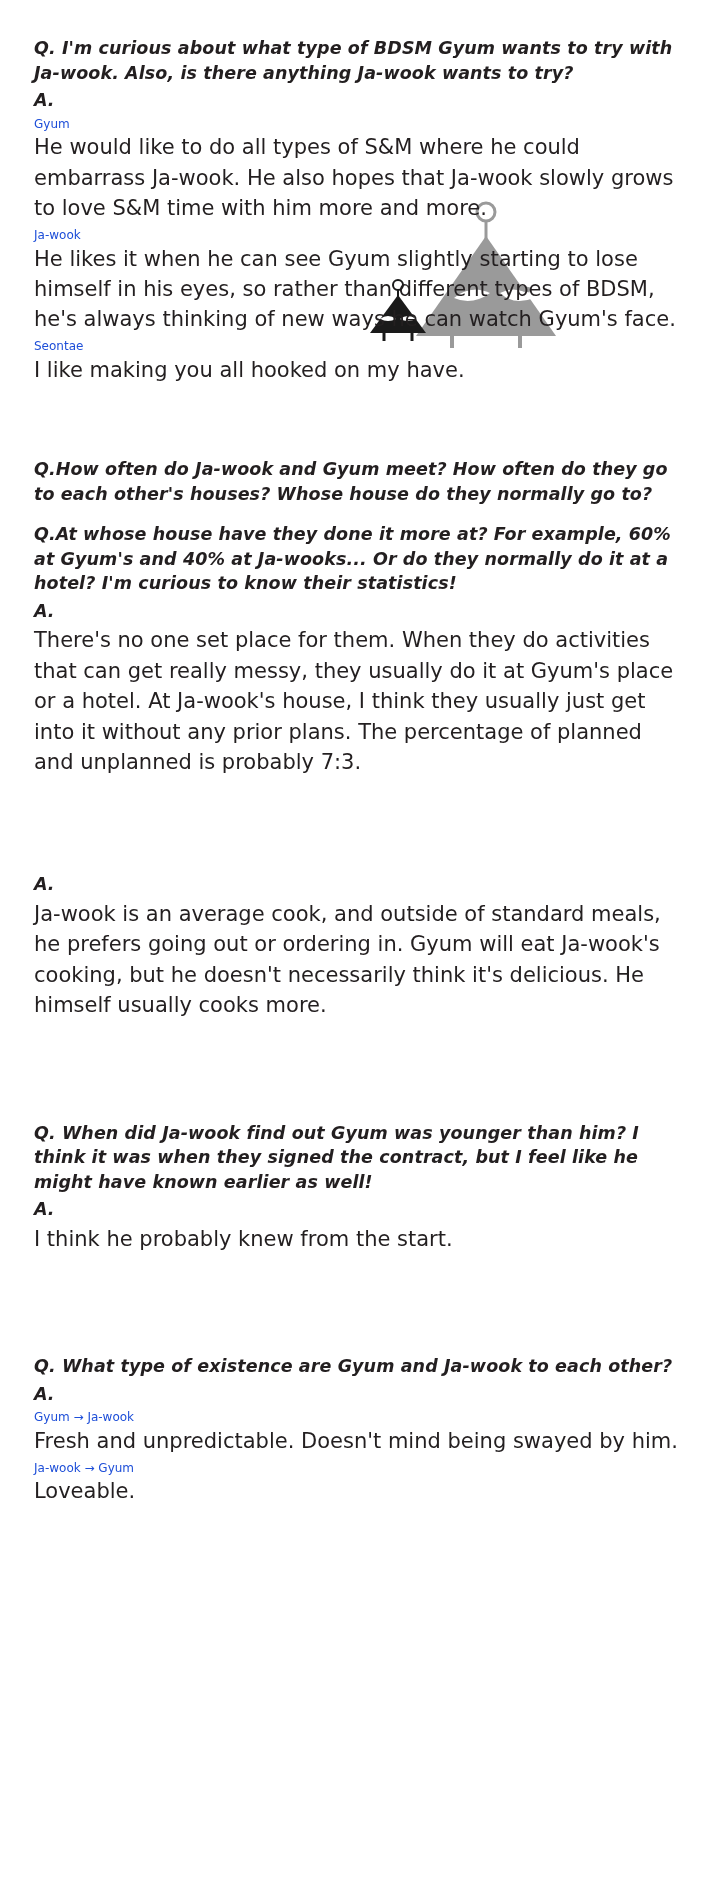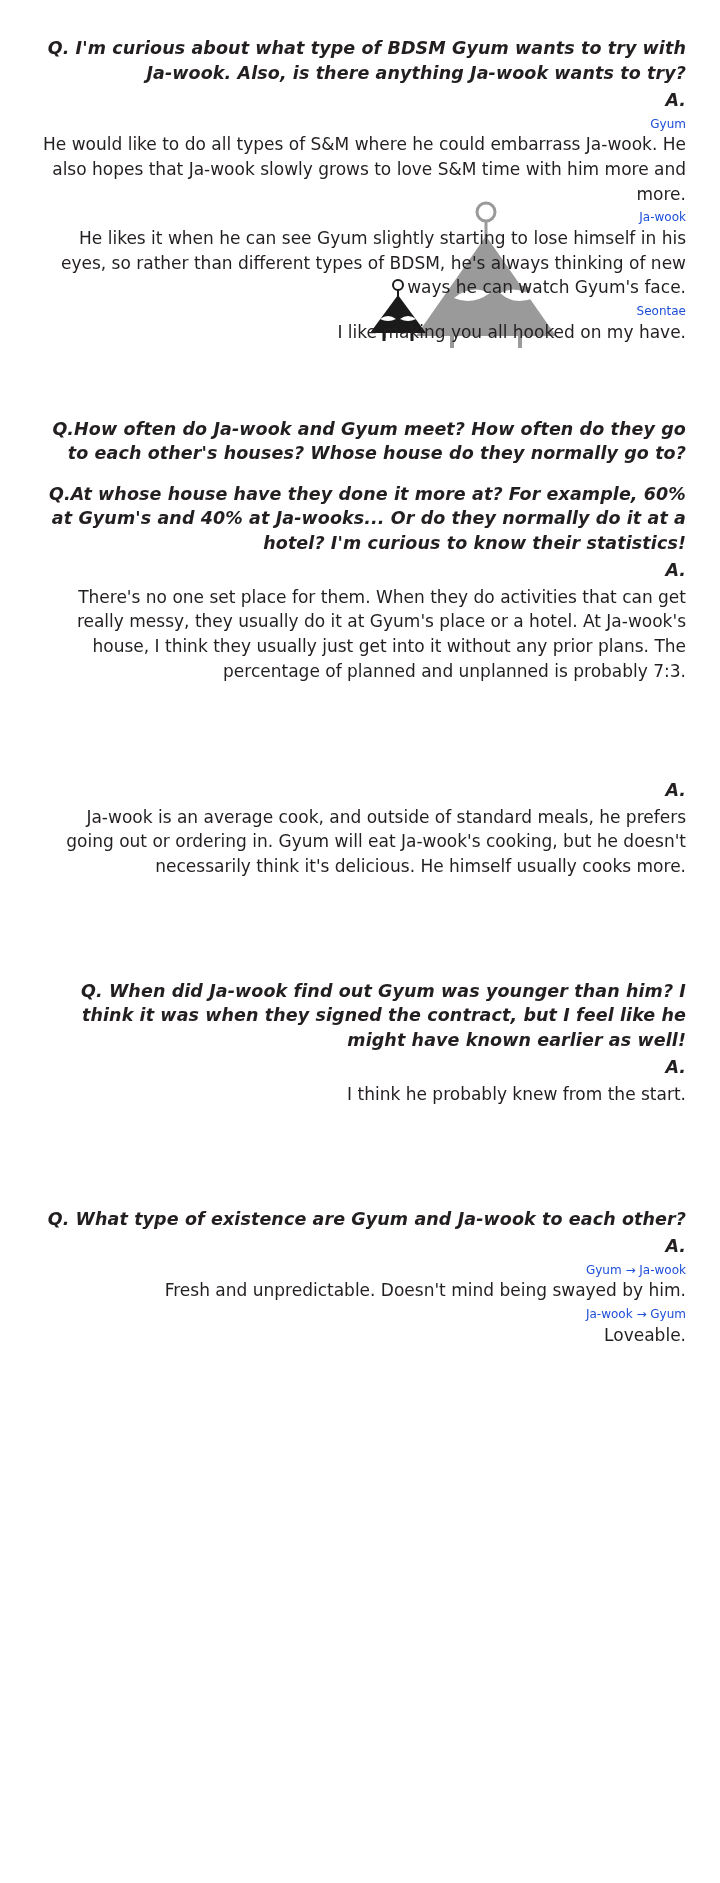--- a/index.html
+++ b/index.html
@@ -14,21 +14,20 @@
     color: #231f20;
     position: relative;
     overflow: hidden;
   }
   .page {
     position: relative;
     width: 720px;
     min-height: 1883px;
     padding: 0;
     box-sizing: border-box;
-    text-align: right;
   }
   .content {
     position: relative;
     padding: 36px 34px 40px 34px;
     box-sizing: border-box;
     z-index: 2;
   }
 
   .block {
     position: relative;
@@ -54,21 +53,21 @@
     margin: 4px 0 2px 0;
     color: #231f20;
   }
   .speaker {
     font-size: 12px;
     line-height: 1.4;
     margin: 3px 0 0 0;
     color: #1d4ed8;
   }
   .para {
-    font-size: 17px;
+    font-size: 21px;
     line-height: 1.45;
     margin: 0 0 2px 0;
     color: #231f20;
   }
   .para.tight {
     margin-bottom: 0;
   }
 
   
   .gap-1 { height: 72px; }

